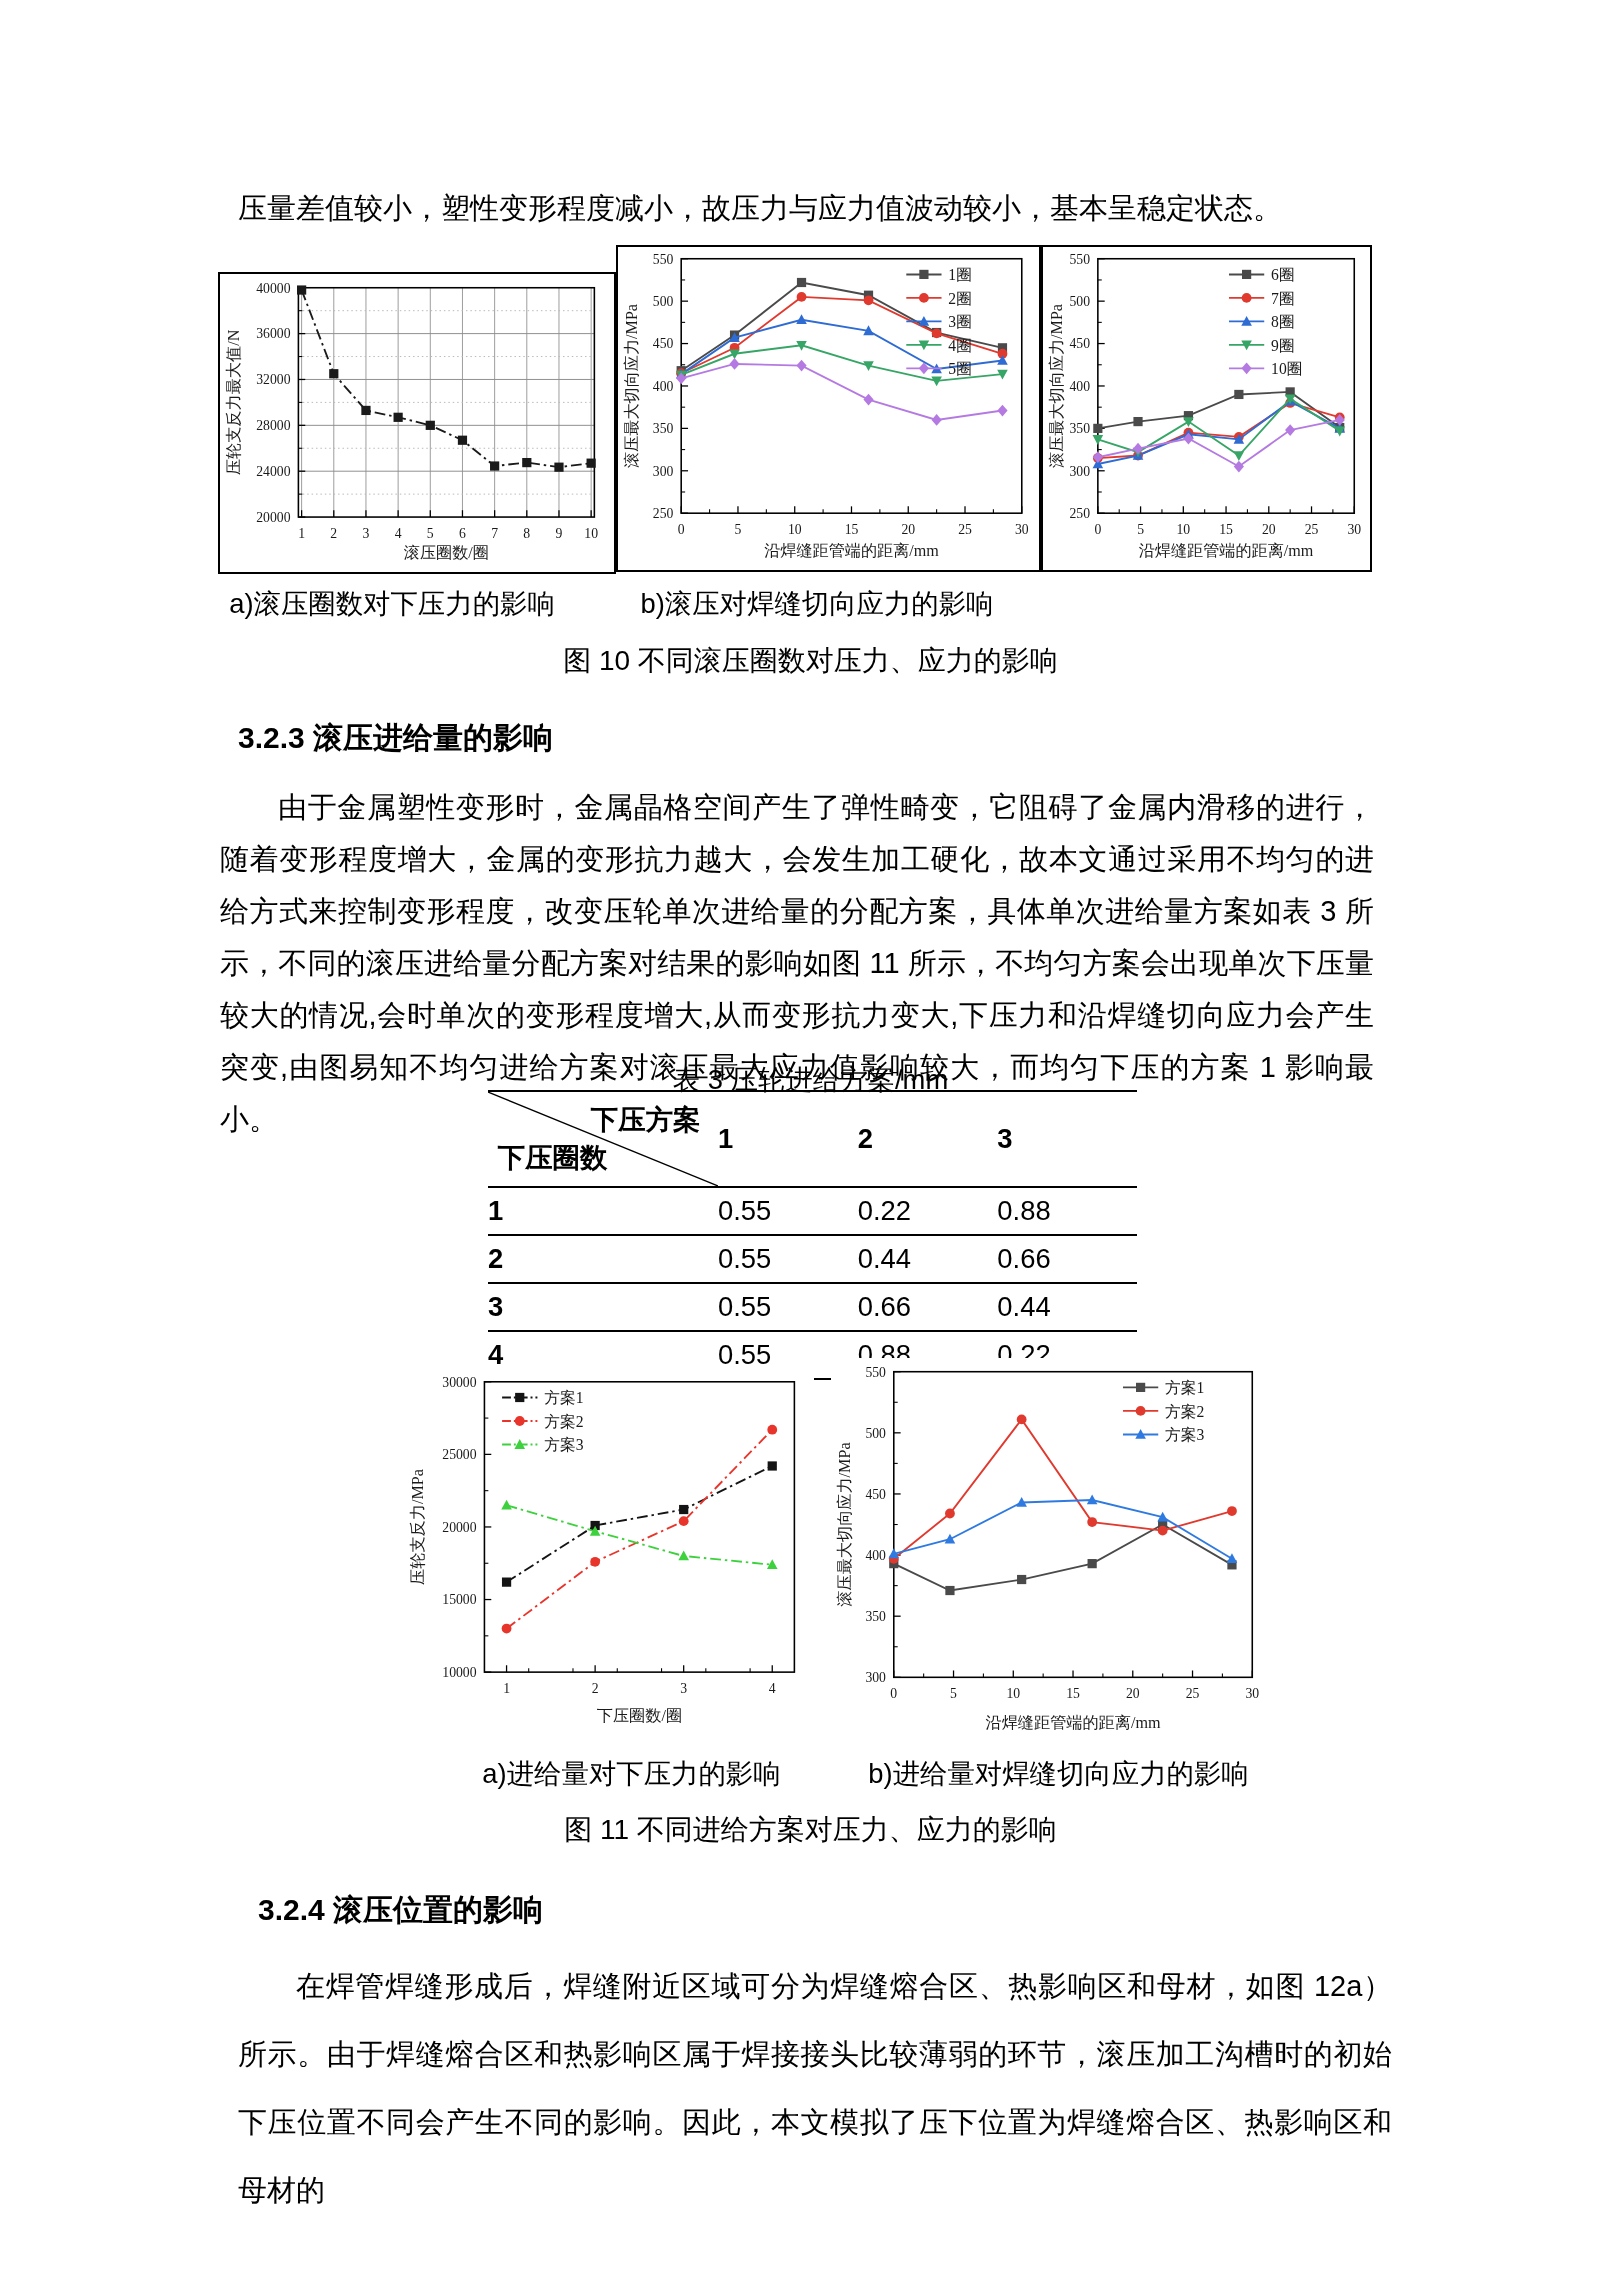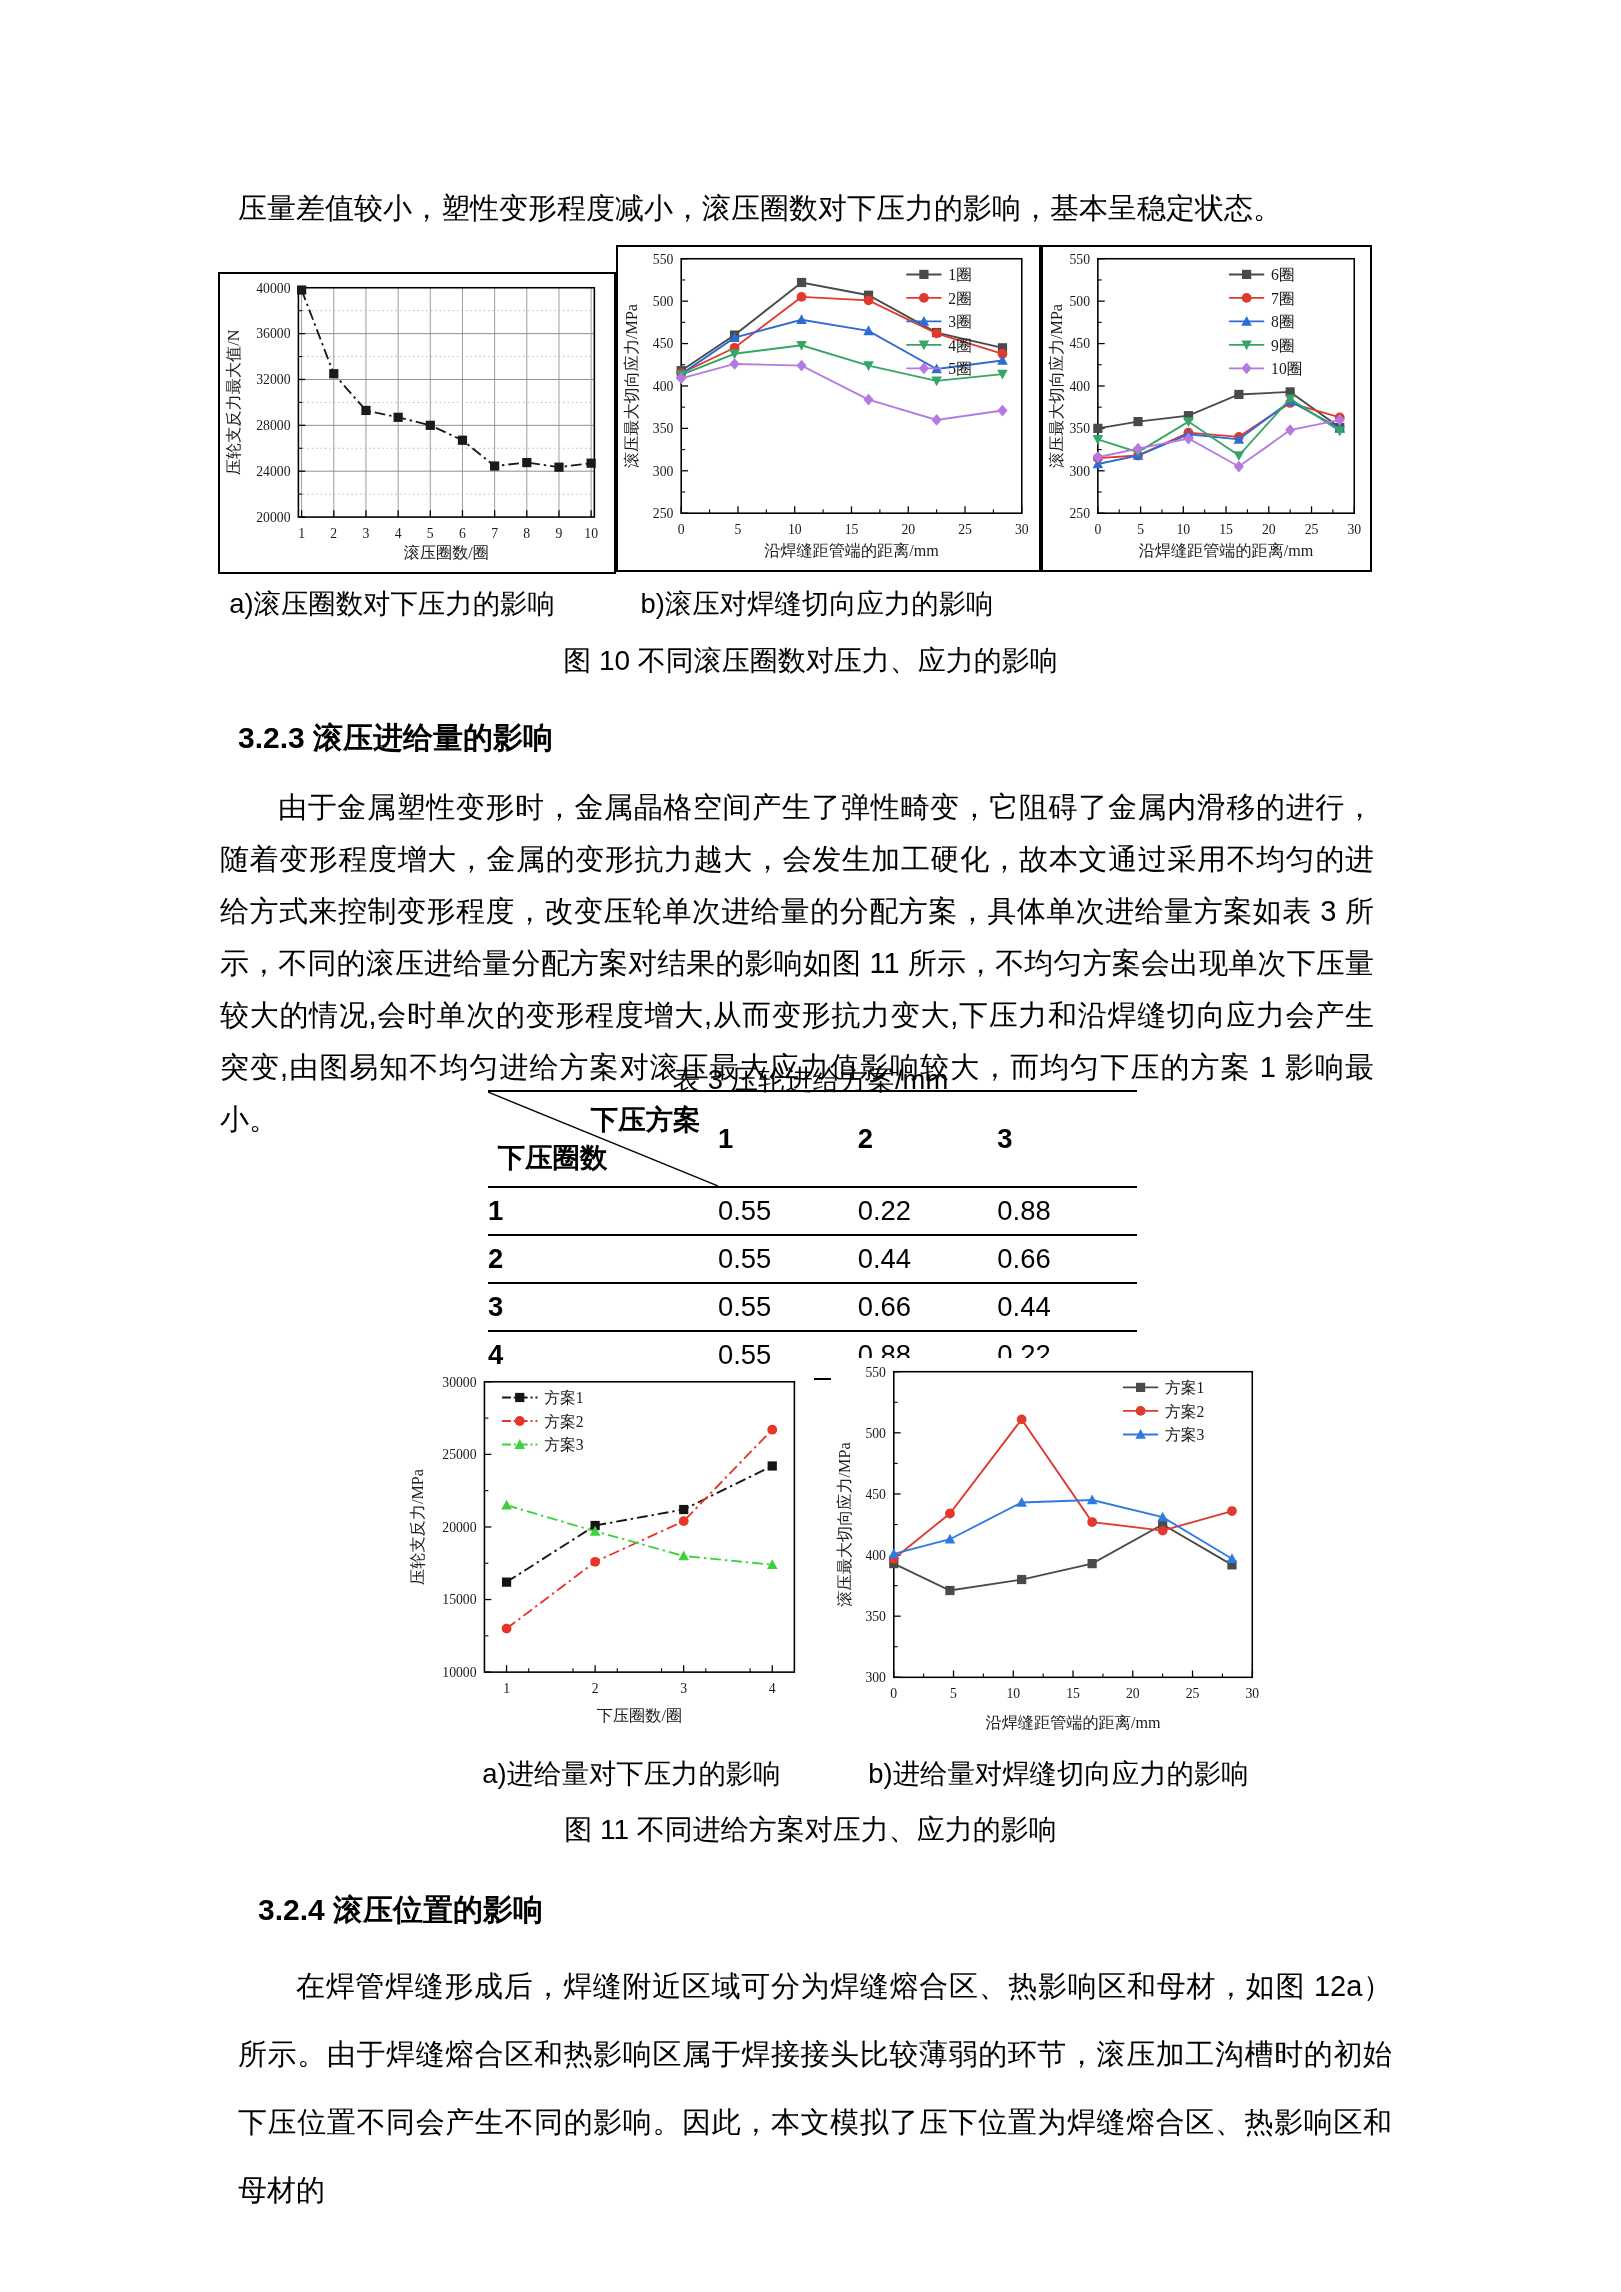--- a/index.html
+++ b/index.html
@@ -28,21 +28,21 @@
   td.diag svg{position:absolute;left:0;top:0;width:100%;height:100%;}
   .diag-top{position:absolute;top:9.8px;right:17.6px;font-weight:bold;}
   .diag-bot{position:absolute;bottom:9.8px;left:9.8px;font-weight:bold;}
   table.t3 tbody td:first-child{font-weight:bold;}
 </style>
 </head>
 <body>
 
 <div class="page">
 
-  <div class="par" style="left:238px;top:182px;width:1154px;">压量差值较小，塑性变形程度减小，滚压圈数对下压力的影响，基本呈稳定状态。</div>
+  <div class="par" style="left:238px;top:182px;width:1154px;">压量差值较小，塑性变形程度减小，故压力与应力值波动较小，基本呈稳定状态。</div>
 
   <div class="chartbox" style="left:218px;top:272px;width:398px;height:302px;">
     <svg class="chart" width="392" height="296" viewBox="0 0 400 302">
         <line x1="83.28260869565217" y1="14" x2="83.28260869565217" y2="248" stroke="#9b9b9b" stroke-width="1"></line>
         <line x1="116.10869565217392" y1="14" x2="116.10869565217392" y2="248" stroke="#9b9b9b" stroke-width="1"></line>
         <line x1="148.93478260869566" y1="14" x2="148.93478260869566" y2="248" stroke="#9b9b9b" stroke-width="1"></line>
         <line x1="181.7608695652174" y1="14" x2="181.7608695652174" y2="248" stroke="#9b9b9b" stroke-width="1"></line>
         <line x1="214.58695652173913" y1="14" x2="214.58695652173913" y2="248" stroke="#9b9b9b" stroke-width="1"></line>
         <line x1="247.41304347826087" y1="14" x2="247.41304347826087" y2="248" stroke="#9b9b9b" stroke-width="1"></line>
         <line x1="280.2391304347826" y1="14" x2="280.2391304347826" y2="248" stroke="#9b9b9b" stroke-width="1"></line>

